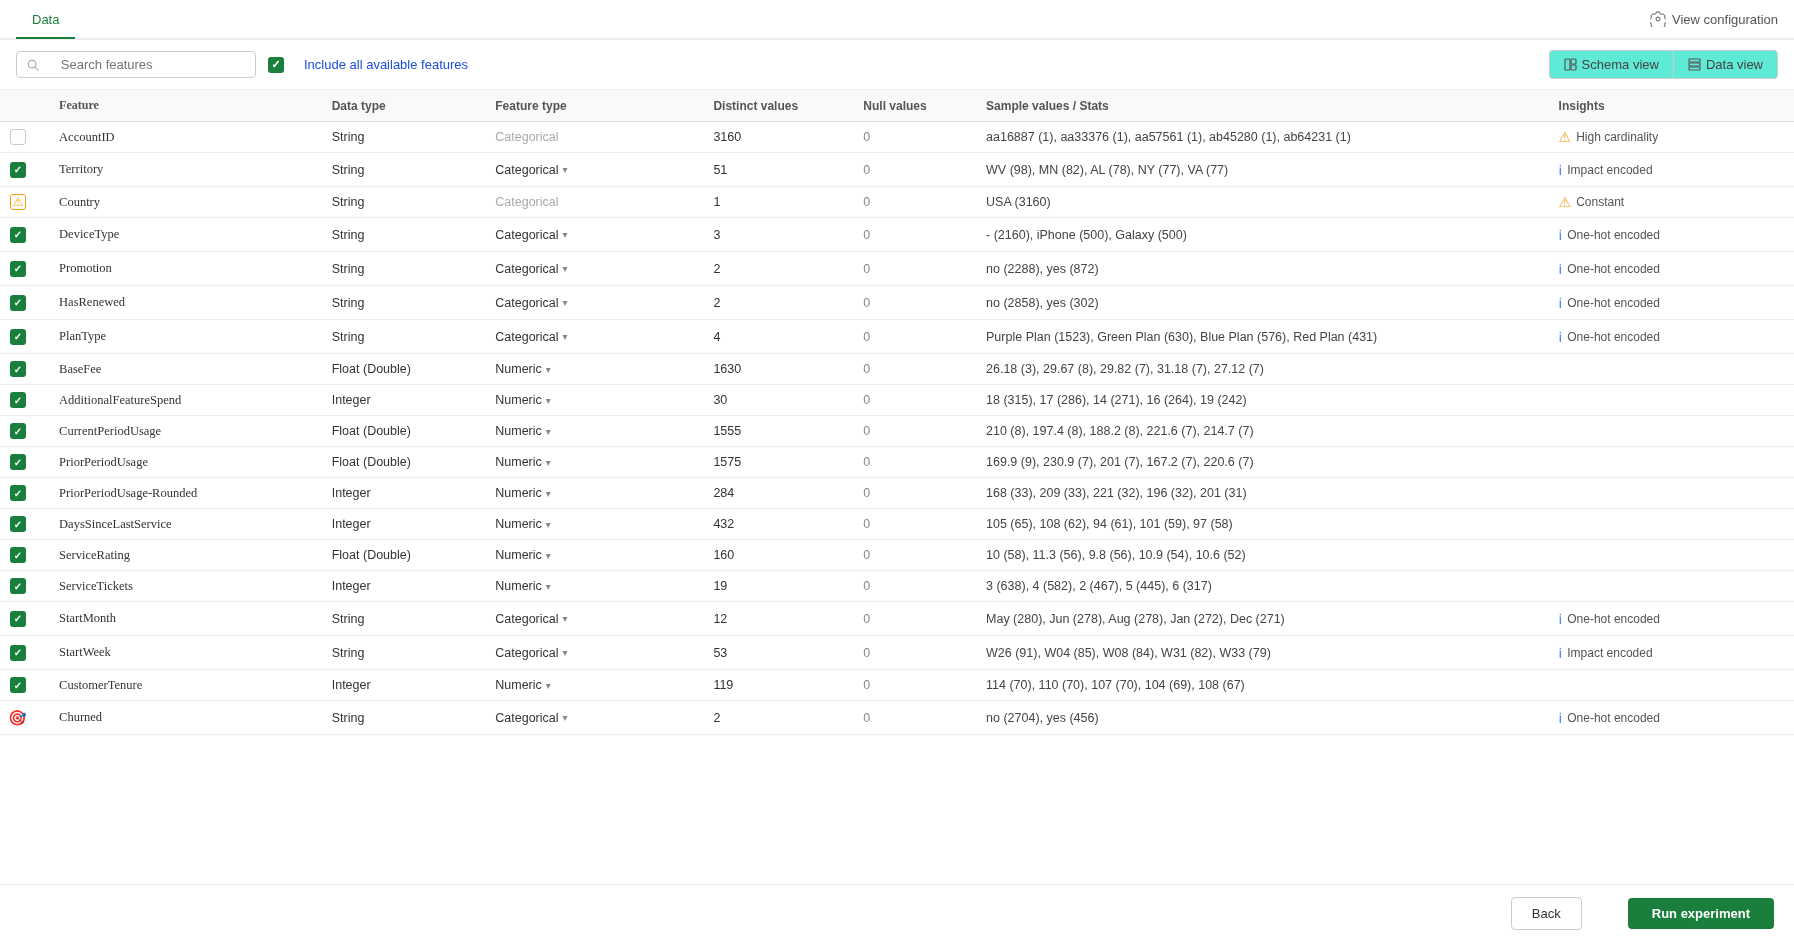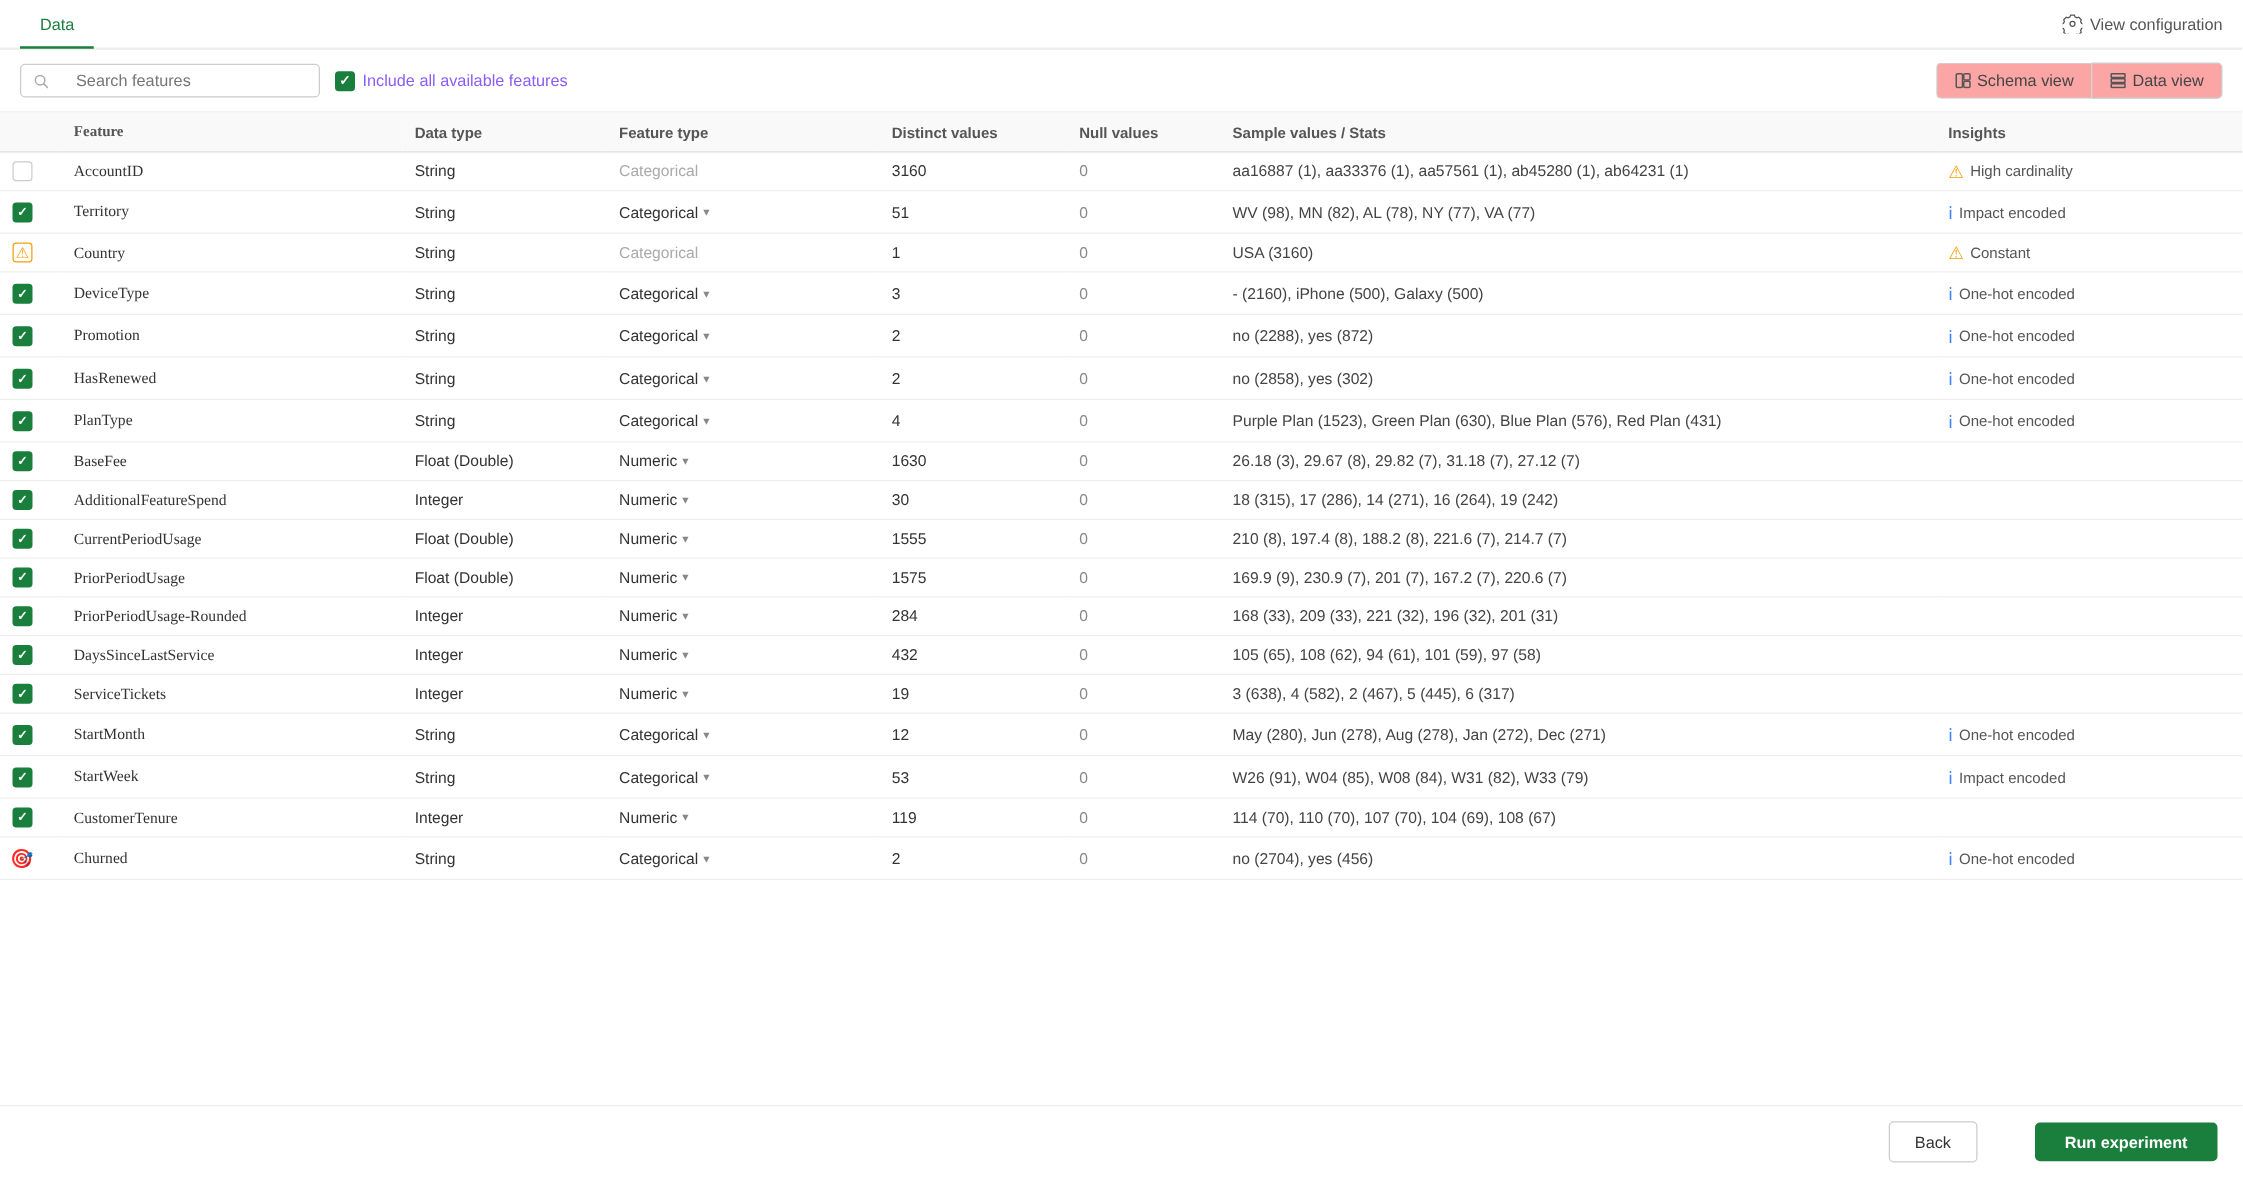--- a/index.html
+++ b/index.html
@@ -28,32 +28,32 @@
     .search-box {
       display: flex; align-items: center; gap: 22px;
       border: 1px solid #ccc; border-radius: 4px; padding: 5px 10px;
       width: 240px; background: #fff;
     }
     .search-box input {
       border: none; outline: none; font-size: 13px; color: #666; width: 100%;
       background: transparent;
     }
     .include-all {
-      display: flex; align-items: center; gap: 6px; font-size: 13px; color: #8b5cf6;
+      display: flex; align-items: center; gap: 20px; font-size: 13px; color: #1d4ed8;
     }
     .checkbox-green {
       width: 16px; height: 16px; background: #1a7f3c; border-radius: 3px;
       display: flex; align-items: center; justify-content: center; flex-shrink: 0;
     }
     .checkbox-green::after { content: '✓'; color: #fff; font-size: 11px; font-weight: bold; }
 
     .view-btns { margin-left: auto; display: flex; gap: 0; }
     .view-btn {
       display: flex; align-items: center; gap: 5px;
-      padding: 6px 14px; border: 1px solid #ccc; background: #fca5a5;
+      padding: 6px 14px; border: 1px solid #ccc; background: #5eead4;
       cursor: pointer; font-size: 13px; color: #444;
     }
     .view-btn:first-child { border-radius: 4px 0 0 4px; border-right: none; }
     .view-btn:last-child { border-radius: 0 4px 4px 0; }
 
     
     .table-container { overflow-x: auto; height: calc(100vh - 130px); overflow-y: auto; }
     table { width: 100%; border-collapse: collapse; }
     thead tr { background: #f9f9f9; }
     th {
@@ -431,20 +431,37 @@
     </td>
     <td class="col-distinct">432</td>
     <td class="col-null"><span class="null-text">0</span></td>
     <td class="col-sample"><span class="sample-text">105 (65), 108 (62), 94 (61), 101 (59), 97 (58)</span></td>
     <td class="col-insights"></td>
   </tr>
         <tr>
     <td class="col-check" style="text-align:center;">
             <div class="feature-checkbox checked"></div>
           </td>
+    <td class="col-feature">ServiceRating</td>
+    <td class="col-datatype">Float (Double)</td>
+    <td class="col-featuretype">
+      <div class="ft-select">
+        <span style="color:#333;">Numeric</span>
+        <span class="chevron">▾</span>
+      </div>
+    </td>
+    <td class="col-distinct">160</td>
+    <td class="col-null"><span class="null-text">0</span></td>
+    <td class="col-sample"><span class="sample-text">10 (58), 11.3 (56), 9.8 (56), 10.9 (54), 10.6 (52)</span></td>
+    <td class="col-insights"></td>
+  </tr>
+        <tr>
+    <td class="col-check" style="text-align:center;">
+            <div class="feature-checkbox checked"></div>
+          </td>
     <td class="col-feature">ServiceTickets</td>
     <td class="col-datatype">Integer</td>
     <td class="col-featuretype">
       <div class="ft-select">
         <span style="color:#333;">Numeric</span>
         <span class="chevron">▾</span>
       </div>
     </td>
     <td class="col-distinct">19</td>
     <td class="col-null"><span class="null-text">0</span></td>

